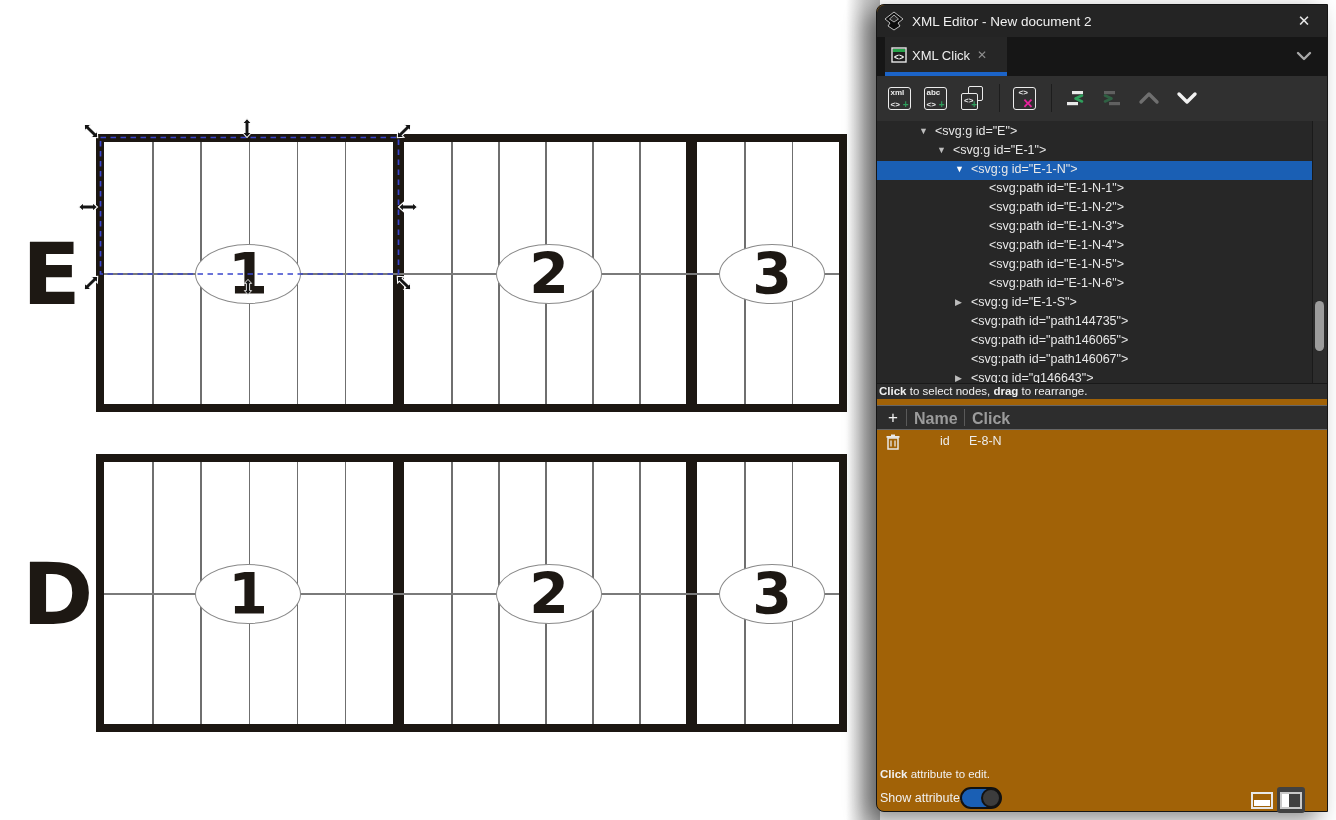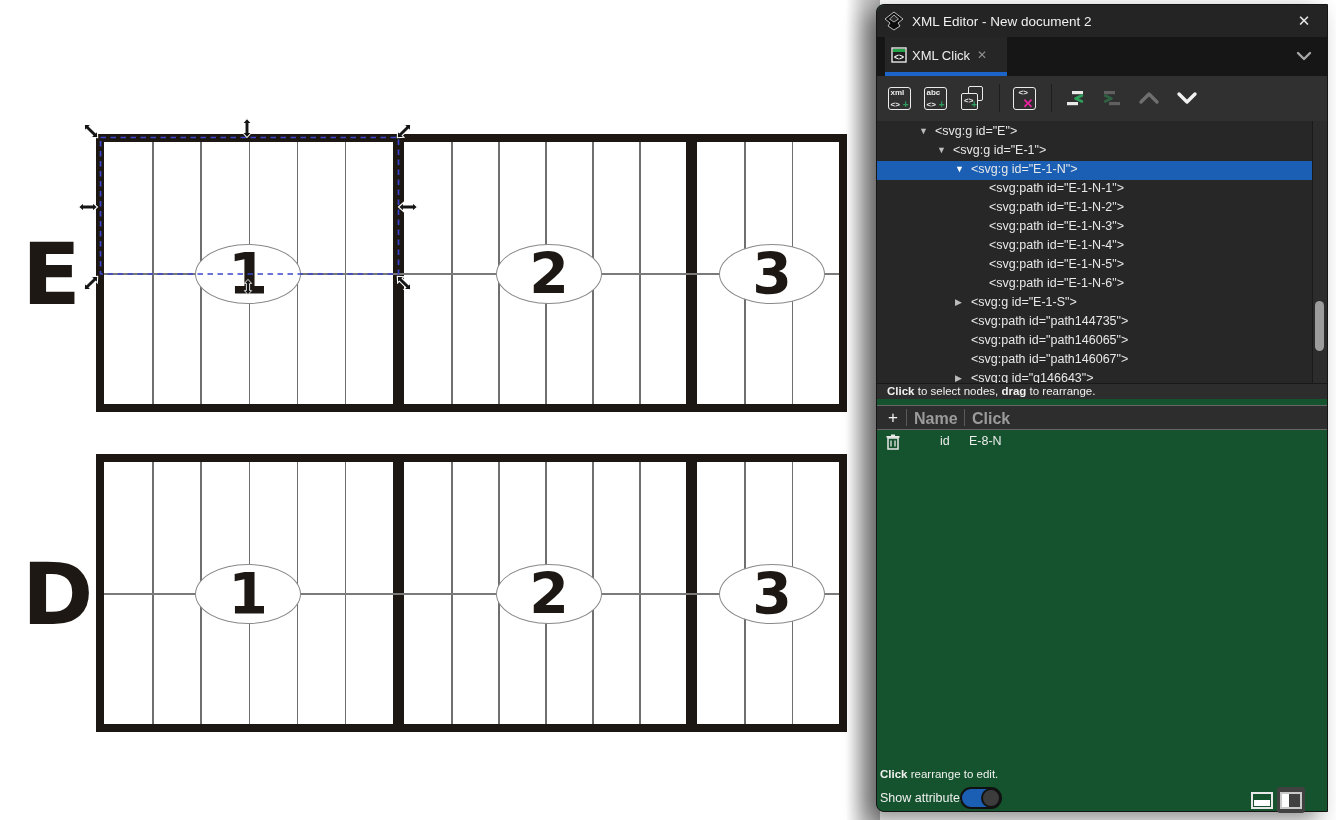--- a/index.html
+++ b/index.html
@@ -17,21 +17,21 @@
   .vdivider{position:absolute;width:11px;background:#1c1712;}
   .thinline{position:absolute;width:1.5px;background:#6f6f6f;}
   .midline{position:absolute;height:1.5px;background:#7a7a7a;}
   .row-label{position:absolute;font-family:"DejaVu Sans",sans-serif;font-weight:700;
     font-size:86px;line-height:1;color:#1d1813;letter-spacing:-2px;}
   .ellipse{position:absolute;width:106px;height:60px;border:1.4px solid #8a8a8a;border-radius:50%;
     background:#ffffff;display:flex;align-items:center;justify-content:center;box-sizing:border-box;}
   .ellipse span{font-family:"DejaVu Sans",sans-serif;font-weight:700;font-size:57px;color:#1d1813;line-height:1;}
   #selection-svg{position:absolute;left:0;top:0;pointer-events:none;}
   
-  #dialog{position:absolute;left:876px;top:4px;width:452px;height:808px;background:#14532d;
+  #dialog{position:absolute;left:876px;top:4px;width:452px;height:808px;background:#a16207;
     border:1px solid #151515;box-sizing:border-box;border-radius:8px 0 0 8px;
     box-shadow:-10px 8px 22px rgba(0,0,0,.45);color:#e6e6e6;font-size:12.5px;}
   #titlebar{position:absolute;left:0;top:0;right:0;height:32px;background:#242424;
     border-radius:8px 0 0 0;display:flex;align-items:center;}
   #titlebar .title{margin-left:8px;font-size:13.5px;color:#f0f0f0;}
   #win-close{position:absolute;right:13px;top:6px;width:20px;height:20px;color:#e8e8e8;
     font-size:15px;line-height:20px;text-align:center;cursor:default;}
   #logo{margin-left:7px;width:20px;height:20px;}
   #tabbar{position:absolute;left:0;top:32px;right:0;height:39px;background:#161616;}
   #tab{position:absolute;left:8px;top:0;height:36px;width:122px;background:#262626;
@@ -52,21 +52,21 @@
   
   #tree{position:absolute;left:0;top:116px;right:0;height:262px;background:#272727;overflow:hidden;}
   .trow{position:absolute;left:0;right:14px;height:19px;}
   .trow.selected{background:#1a5fb4;}
   .texp{position:absolute;top:3px;font-size:9px;color:#bdbdbd;}
   .trow.selected .texp{color:#ffffff;}
   .tlabel{position:absolute;top:1px;font-size:12.5px;color:#e8e8e8;white-space:pre;}
   #tree-scroll{position:absolute;right:0;top:0;width:14px;height:262px;background:#2c2c2c;border-left:1px solid #1a1a1a;}
   #tree-thumb{position:absolute;left:2px;width:9px;border-radius:5px;background:#9c9c9c;}
   #tree-hint{position:absolute;left:0;top:378px;right:0;height:16px;background:#2d2d2d;
-    border-top:1px solid #191919;font-size:11.5px;color:#f0f0f0;padding-left:10px;box-sizing:border-box;line-height:15px;}
+    border-top:1px solid #191919;font-size:11.5px;color:#f0f0f0;padding-left:2px;box-sizing:border-box;line-height:15px;}
   .bold{font-weight:700;}
   
   #attr-header{position:absolute;left:0;top:400px;right:0;height:25px;background:#2d2d2d;
     border-top:1px solid #666666;border-bottom:1px solid #666666;box-sizing:border-box;}
   #attr-add{position:absolute;left:6px;top:1px;width:20px;height:21px;color:#f2f2f2;font-size:17px;
     line-height:21px;text-align:center;font-weight:400;}
   .attr-colsep{position:absolute;top:3px;width:1px;height:17px;background:#5a5a5a;}
   .attr-head-label{position:absolute;top:4px;font-size:16px;font-weight:700;color:#9b9b9b;}
   #attr-rows{position:absolute;left:0;top:425px;right:0;}
   .arow{position:absolute;left:0;right:0;height:23px;}
@@ -337,21 +337,21 @@
           <rect x="0.5" y="2" width="13" height="1.8" fill="#e8e8e8"></rect>
           <rect x="5" y="0.5" width="4" height="2" fill="#e8e8e8"></rect>
           <line x1="5" y1="6.5" x2="5" y2="12.5" stroke="#e8e8e8" stroke-width="1.3"></line>
           <line x1="9" y1="6.5" x2="9" y2="12.5" stroke="#e8e8e8" stroke-width="1.3"></line>
         </svg>
         <span class="aname">id</span>
         <span class="avalue">E-8-N</span>
       </div>
     </div>
 
-  <div id="attr-hint"><span class="bold">Click</span><span> rearrange to edit.</span></div>
+  <div id="attr-hint"><span class="bold">Click</span><span> attribute to edit.</span></div>
 
   <div id="show-attr-row">
     <span id="show-attr-label">Show attributes</span>
     <div id="toggle" style="background: rgb(26, 95, 180);">
       <div id="toggle-knob"></div>
     </div>
     <div id="layout-btn-h">
       <div class="lih">
           <div></div>
         </div>

